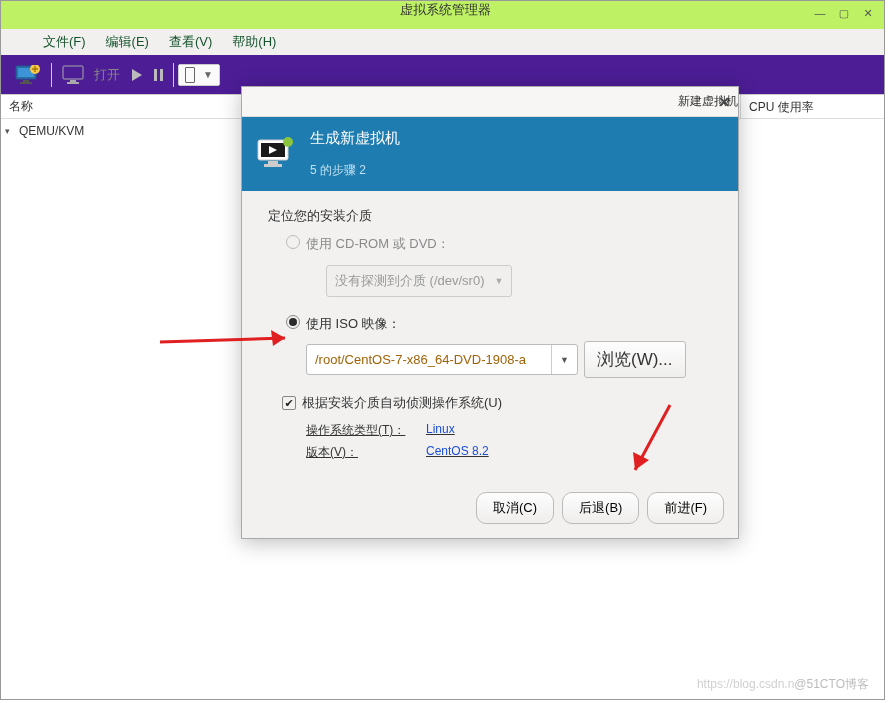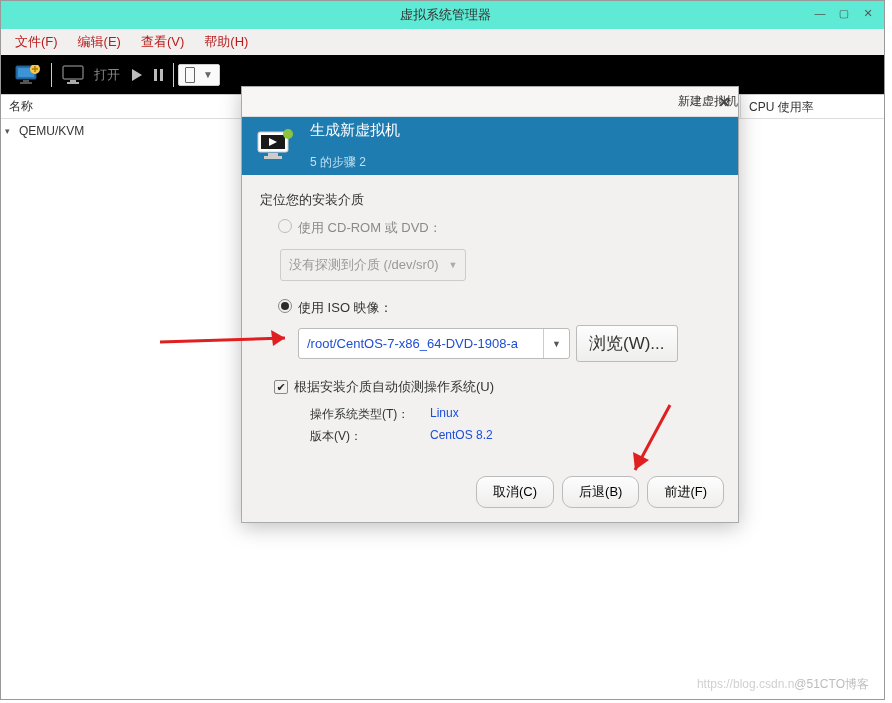--- a/index.html
+++ b/index.html
@@ -1,27 +1,27 @@
 <!DOCTYPE html>
 <html><head>
 <meta charset="utf-8">
 <style>
   * { box-sizing: border-box; font-family: "Microsoft YaHei", "PingFang SC", sans-serif; }
   body { margin: 0; background: #fff; width: 892px; height: 703px; overflow: hidden; position: relative; }
 
   
   .main-window { position: absolute; top: 0; left: 0; width: 885px; height: 700px; background: #f1f0ef; border: 1px solid #999; }
-  .titlebar { height: 28px; background: #5eead4; display: flex; align-items: center; justify-content: center; position: relative; font-size: 13px; color: #333; padding-left: 6px; }
+  .titlebar { height: 28px; background: #bef264; display: flex; justify-content: center; position: relative; font-size: 13px; color: #333; padding-left: 6px; }
   .titlebar .window-controls { position: absolute; right: 4px; top: 2px; display: flex; gap: 0; }
   .titlebar .window-controls div { width: 24px; height: 20px; display: flex; align-items: center; justify-content: center; color: #555; font-size: 11px; cursor: pointer; }
 
-  .menubar { height: 26px; background: #f1f0ef; display: flex; align-items: center; padding: 0 4px; font-size: 13px; color: #b91c1c; }
+  .menubar { height: 26px; background: #f1f0ef; display: flex; align-items: center; padding: 0 4px; font-size: 13px; color: #14532d; margin-left: 28px; }
   .menubar > div { padding: 3px 10px; cursor: pointer; }
 
-  .toolbar { height: 40px; background: #000000; display: flex; align-items: center; padding: 0 8px; border-bottom: 1px solid #ccc; }
+  .toolbar { height: 40px; background: #4c1d95; display: flex; align-items: center; padding: 0 8px; border-bottom: 1px solid #ccc; }
   .toolbar-btn { display: flex; align-items: center; gap: 6px; padding: 4px 6px; font-size: 13px; color: #888; }
   .toolbar-sep { width: 1px; height: 24px; background: #ccc; margin: 0 4px; }
 
   .icon-monitor { width: 26px; height: 20px; position: relative; }
   .icon-monitor svg { width: 100%; height: 100%; }
 
   .icon-play { width: 0; height: 0; border-left: 10px solid #bbb; border-top: 6px solid transparent; border-bottom: 6px solid transparent; }
   .icon-pause { display: flex; gap: 3px; }
   .icon-pause span { width: 3px; height: 12px; background: #bbb; }
   .icon-down { font-size: 10px; color: #666; }
@@ -33,48 +33,48 @@
   .columns-header .col-name { padding: 4px 8px; flex: 0 0 740px; border-right: 1px solid #ddd; display: flex; align-items: center; justify-content: space-between; }
   .columns-header .col-cpu { padding: 4px 8px; flex: 1; }
   .content-area { background: #fff; height: calc(100% - 28px - 26px - 40px - 24px); }
   .tree-row { height: 24px; display: flex; align-items: center; font-size: 12px; color: #333; padding-left: 4px; gap: 4px; }
   .tree-row .expander { width: 10px; font-size: 9px; color: #555; cursor: pointer; }
 
   
   .dialog { position: absolute; top: 86px; left: 241px; width: 498px; background: #f2f1f0; border: 1px solid #aaa; box-shadow: 0 4px 20px rgba(0,0,0,0.25); }
   .dialog-title { height: 30px; display: flex; align-items: center; justify-content: flex-end; position: relative; font-size: 12px; color: #333; background: #f7f6f5; border-bottom: 1px solid #ddd; }
   .dialog-title .close { position: absolute; right: 8px; top: 7px; font-size: 14px; color: #444; cursor: pointer; font-weight: bold; }
-  .dialog-header { background: #1e7cb0; height: 58px; display: flex; align-items: center; padding: 0 14px; gap: 14px; }
+  .dialog-header { background: #1e7cb0; height: 74px; display: flex; align-items: center; padding: 0 14px; gap: 14px; }
   .dialog-header .hdr-icon { width: 40px; height: 36px; position: relative; }
   .dialog-header .hdr-text .line1 { color: #fff; font-size: 15px; }
   .dialog-header .hdr-text .line2 { color: #bfe0f0; font-size: 12px; margin-top: 14px; }
 
-  .dialog-body { padding: 16px 18px; font-size: 13px; color: #333; }
+  .dialog-body { padding: 16px 26px; font-size: 13px; color: #333; }
   .body-heading { margin-bottom: 10px; }
   .radio-row { display: flex; gap: 6px; margin: 6px 0 6px 18px; }
   .radio-row.disabled { color: #8a8a8a; }
   .radio { width: 14px; height: 14px; border: 1px solid #888; border-radius: 50%; position: relative; flex-shrink: 0; }
   .radio.checked::after { content: ""; position: absolute; width: 8px; height: 8px; background: #2b2b2b; border-radius: 50%; top: 2px; left: 2px; }
   .radio.disabled { border-color: #bbb; }
 
-  .disabled-combo { margin: 6px 0 12px 20px; display: inline-flex; align-items: center; border: 1px solid #ccc; border-radius: 3px; background: #f0efee; padding: 6px 8px; color: #999; gap: 10px; }
+  .disabled-combo { margin: 6px 0 12px 58px; display: inline-flex; align-items: center; border: 1px solid #ccc; border-radius: 3px; background: #f0efee; padding: 6px 8px; color: #999; gap: 10px; }
   .disabled-combo .caret { font-size: 9px; color: #aaa; }
 
   .iso-row { display: flex; align-items: center; gap: 6px; margin: 8px 0 14px 38px; }
   .iso-input-wrap { display: flex; border: 1px solid #bbb; border-radius: 3px; background: #fff; }
-  .iso-input { border: none; padding: 7px 8px; font-size: 13px; width: 244px; outline: none; background: transparent; color: #1d4ed8; }
+  .iso-input { border: none; padding: 7px 8px; font-size: 13px; width: 244px; outline: none; background: transparent; color: #a16207; }
   .iso-caret { width: 26px; border-left: 1px solid #ccc; display: flex; align-items: center; justify-content: center; font-size: 9px; color: #555; cursor: pointer; }
   .browse-btn { border: 1px solid #bbb; border-radius: 3px; background: linear-gradient(#fdfdfd,#efeeed); padding: 6px 12px; font-size: 17px; cursor: pointer; }
 
   .check-row { display: flex; align-items: center; gap: 6px; margin: 16px 0 10px 14px; }
   .check { width: 14px; height: 14px; border: 1px solid #888; border-radius: 2px; display: flex; align-items: center; justify-content: center; }
   .check.checked::after { content: "✔"; font-size: 11px; color: #222; line-height: 1; }
 
   .info-rows { margin-left: 34px; font-size: 12px; }
-  .info-rows .row { display: flex; margin: 5px 16px; }
+  .info-rows .row { display: flex; margin: 5px 4px; text-decoration: underline; }
   .info-rows .lbl { width: 120px; color: #333; }
   .info-rows .val { color: #1d4ed8; }
 
   .dialog-footer { display: flex; justify-content: flex-end; gap: 8px; padding: 10px 14px 14px; }
   .footer-btn { border: 1px solid #bbb; border-radius: 10px; background: linear-gradient(#fdfdfd,#efeeed); padding: 6px 16px; font-size: 13px; cursor: pointer; }
 
   
   .arrow1 { position: absolute; top: 302px; left: 155px; pointer-events: none; }
   .arrow2 { position: absolute; top: 400px; left: 605px; pointer-events: none; }
 

